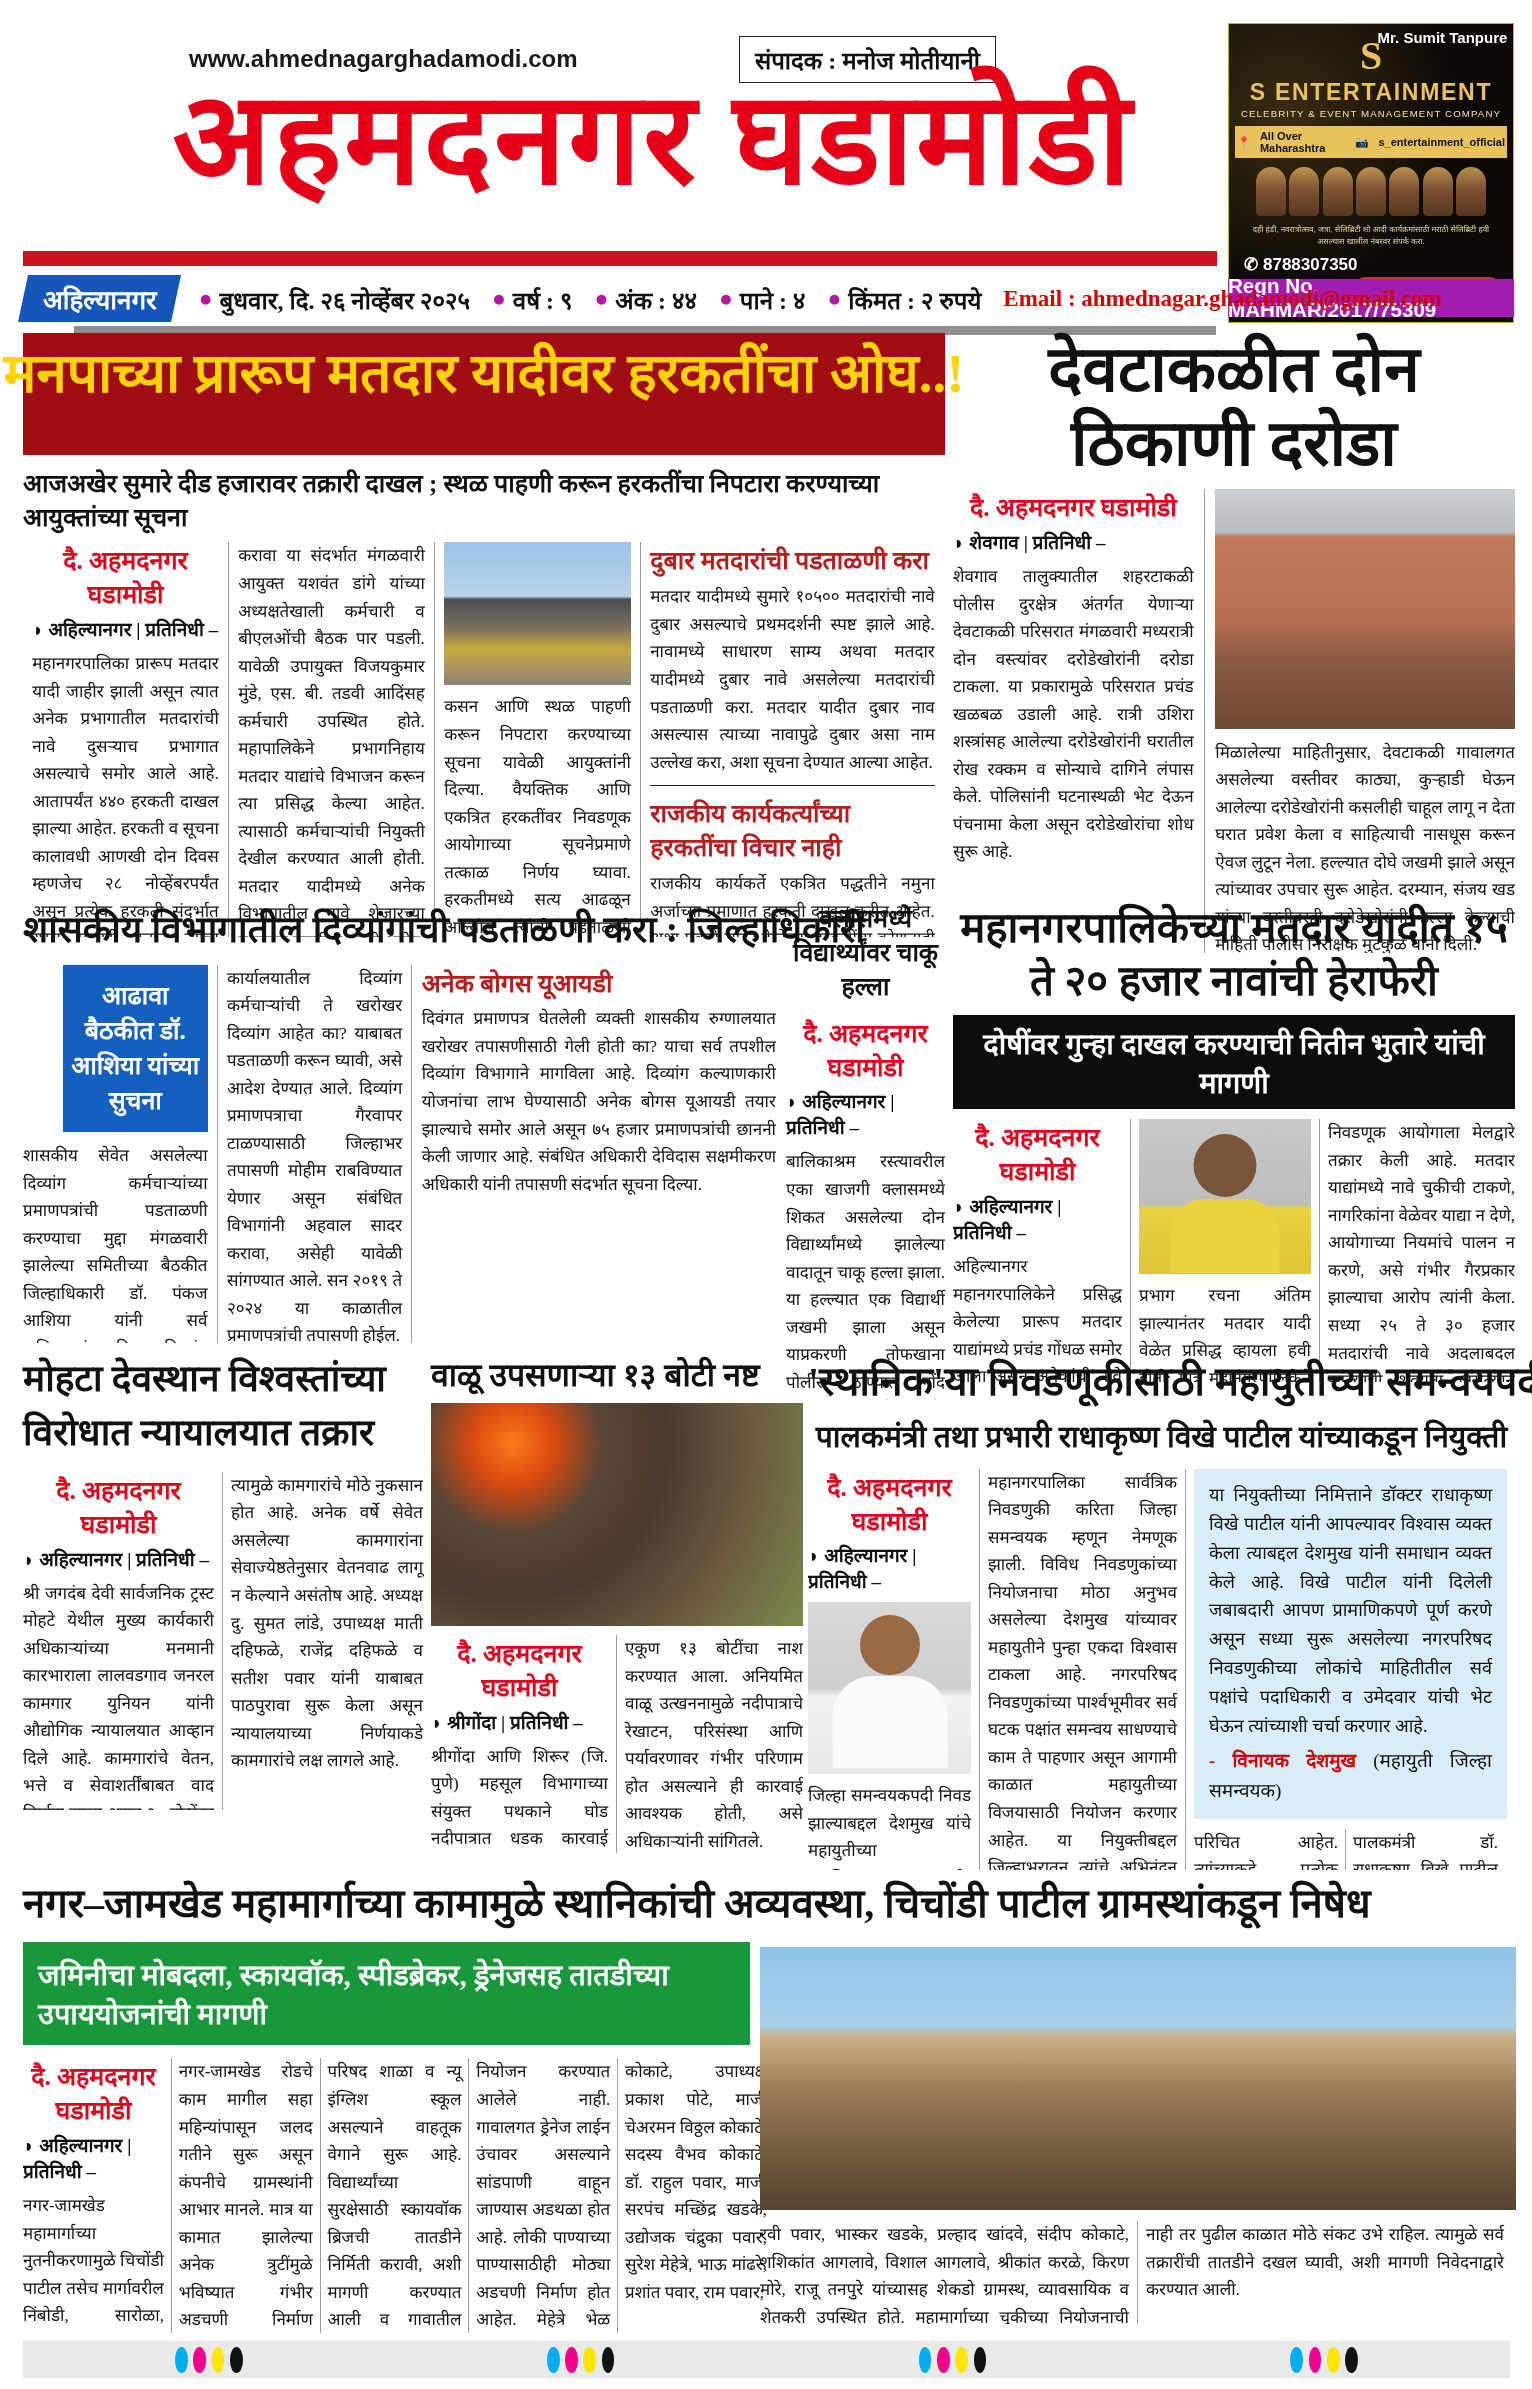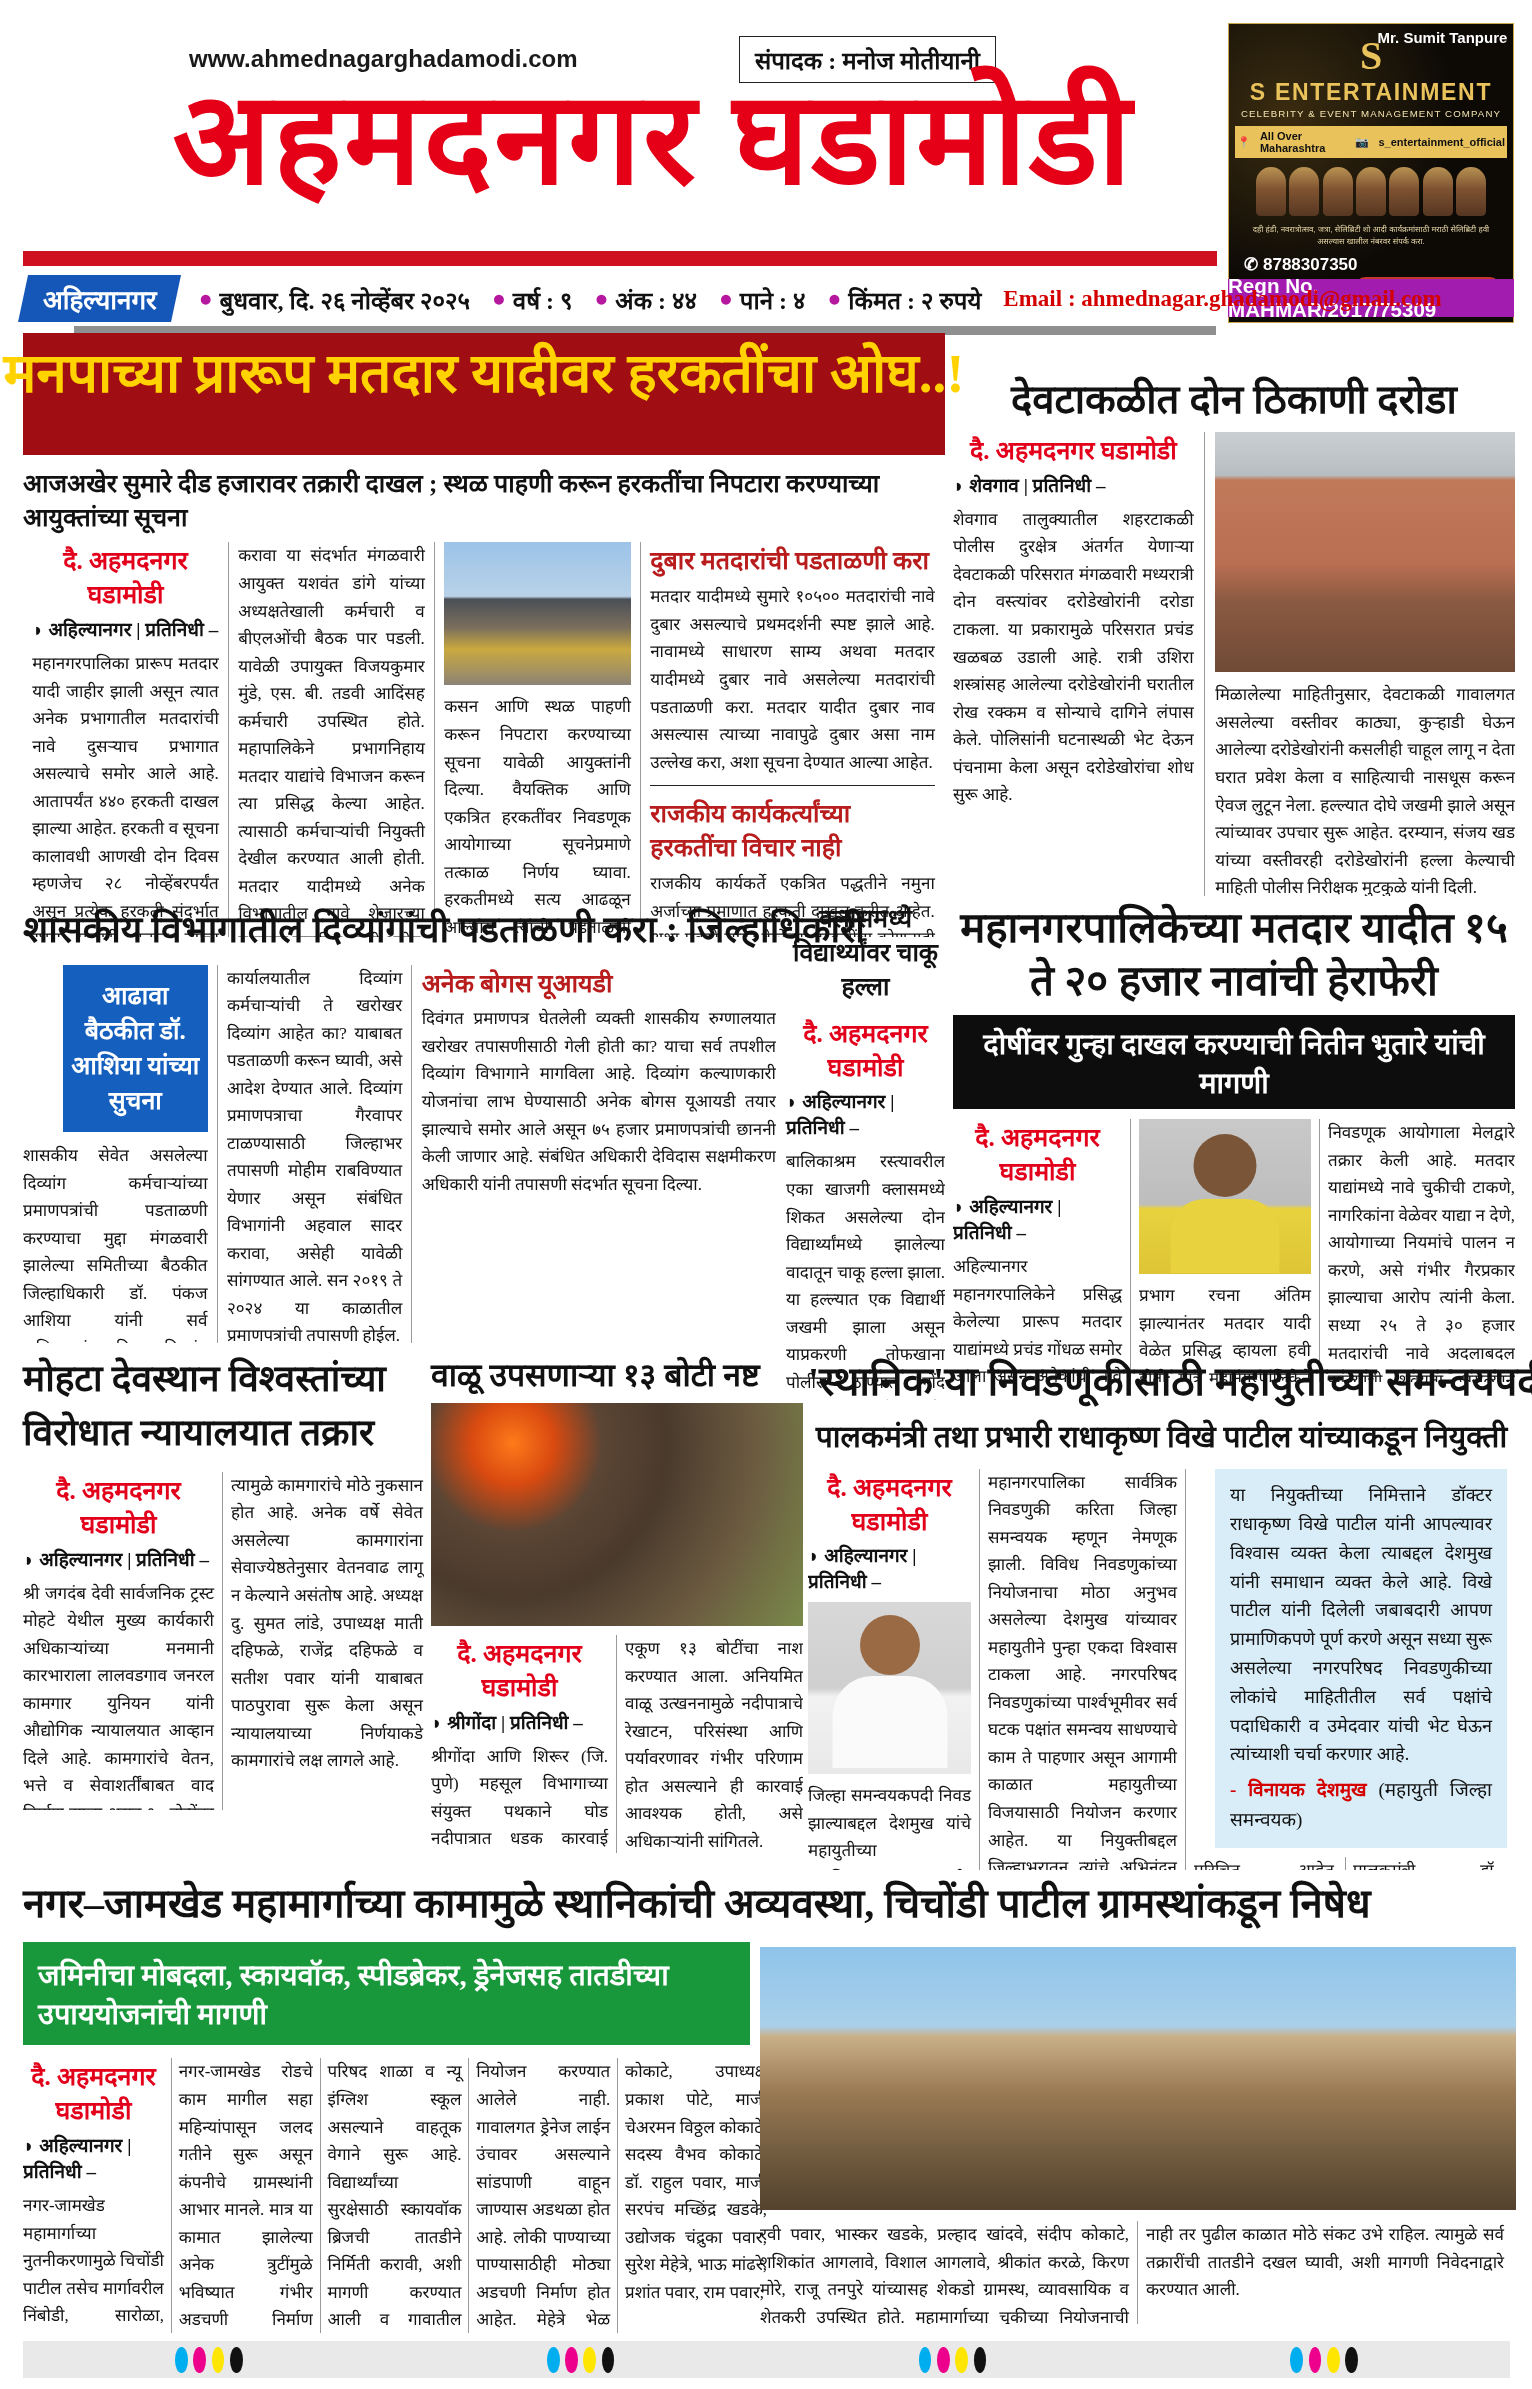--- a/index.html
+++ b/index.html
@@ -62,21 +62,21 @@
   .lead-banner h1 { color:#ffd200; font-size:55px; font-weight:bold; white-space:nowrap; }
   .lead-sub { font-weight:bold; font-size:25px; margin:10.3px 0 9.2px 0; color:#111; }
   .lead-cols { display:flex; height:395px; overflow:hidden; }
   .lead-cols .c { padding:0 9.2px; }
   .lead-photo { height:143px; margin-bottom:8px;
      background:linear-gradient(180deg,#9cc3e8 0%,#b9d2e8 38%,#4a4f57 40%,#7b6f5c 60%,#caa93f 75%,#8c8376 100%); }
   .divider-h { border-top:1.7px solid #222; margin:9.2px 0; }
 
   
   .dacoity { position:absolute; left:953px; top:333px; width:562px; height:564px; }
-  .dacoity h1 { font-size:40px; font-weight:bold; text-align:center; line-height:1.15;margin-top:44px; }
+  .dacoity h1 { font-size:64px; font-weight:bold; text-align:center; line-height:1.15; }
   .dacoity-row { display:flex; margin-top:9.2px; height:464px; overflow:hidden; }
   .dacoity-left { width:252px; padding-right:10.3px; }
   .dacoity-right { width:310px; }
   .dacoity-photo { height:240px; margin-bottom:9.2px;
      background:linear-gradient(180deg,#c9cfd2 0%,#b7bdc0 18%,#c07a5a 20%,#b96f52 55%,#8c5a42 70%,#6f4a36 100%); }
 
   
   .disabled { position:absolute; left:23px; top:902px; width:753px; height:444px; }
   .disabled h1 { font-size:37px; font-weight:bold; white-space:nowrap; }
   .disabled-row { display:flex; margin-top:11.5px; height:378px; overflow:hidden; }
@@ -116,21 +116,21 @@
   .coord { position:absolute; left:808px; top:1352px; width:707px; height:515px; }
   .coord h1 { font-size:40px; font-weight:bold; text-align:center; white-space:nowrap; }
   .coord h2 { font-size:30px; font-weight:bold; text-align:center; margin-top:8px; }
   .coord-row { display:flex; margin-top:12.6px; height:401px; overflow:hidden; }
   .coord-portrait { height:172px; margin:5.7px 0 8px 0;
      background:linear-gradient(180deg,#d8d8d8 0%,#cfcfcf 50%,#f2f2f2 55%,#e8e8e8 100%); position:relative;}
   .coord-portrait::before { content:""; position:absolute; left:50%; top:12.6px; width:60px; height:60px;
      border-radius:50%; background:#9a6a44; transform:translateX(-50%); }
   .coord-portrait::after { content:""; position:absolute; left:50%; top:74px; width:115px; height:92px;
      border-radius:40px 40px 0 0; background:#fafafa; transform:translateX(-50%); }
-  .quote-box { background:#d9edf8; padding:12.6px 15px; font-size:18px; line-height:1.6; text-align:justify;margin-left:21px; }
+  .quote-box { background:#d9edf8; padding:12.6px 15px; font-size:18px; line-height:1.6; text-align:justify; }
   .quote-attr { margin-top:5.7px; font-size:19px; }
   .quote-attr b { color:#d40000; }
   .coord-mini { display:flex; margin-top:9.2px; }
 
   
   .highway { position:absolute; left:23px; top:1874px; width:1493px; height:455px; }
   .highway h1 { font-size:40px; font-weight:bold; white-space:nowrap; }
   .green-bar { background:#18973b; color:#fff; font-weight:bold; font-size:29px; padding:12.6px 15px;
                width:727px; margin-top:12.6px; }
   .hw-photo { position:absolute; right:0; top:73px; width:756px; height:263px;

